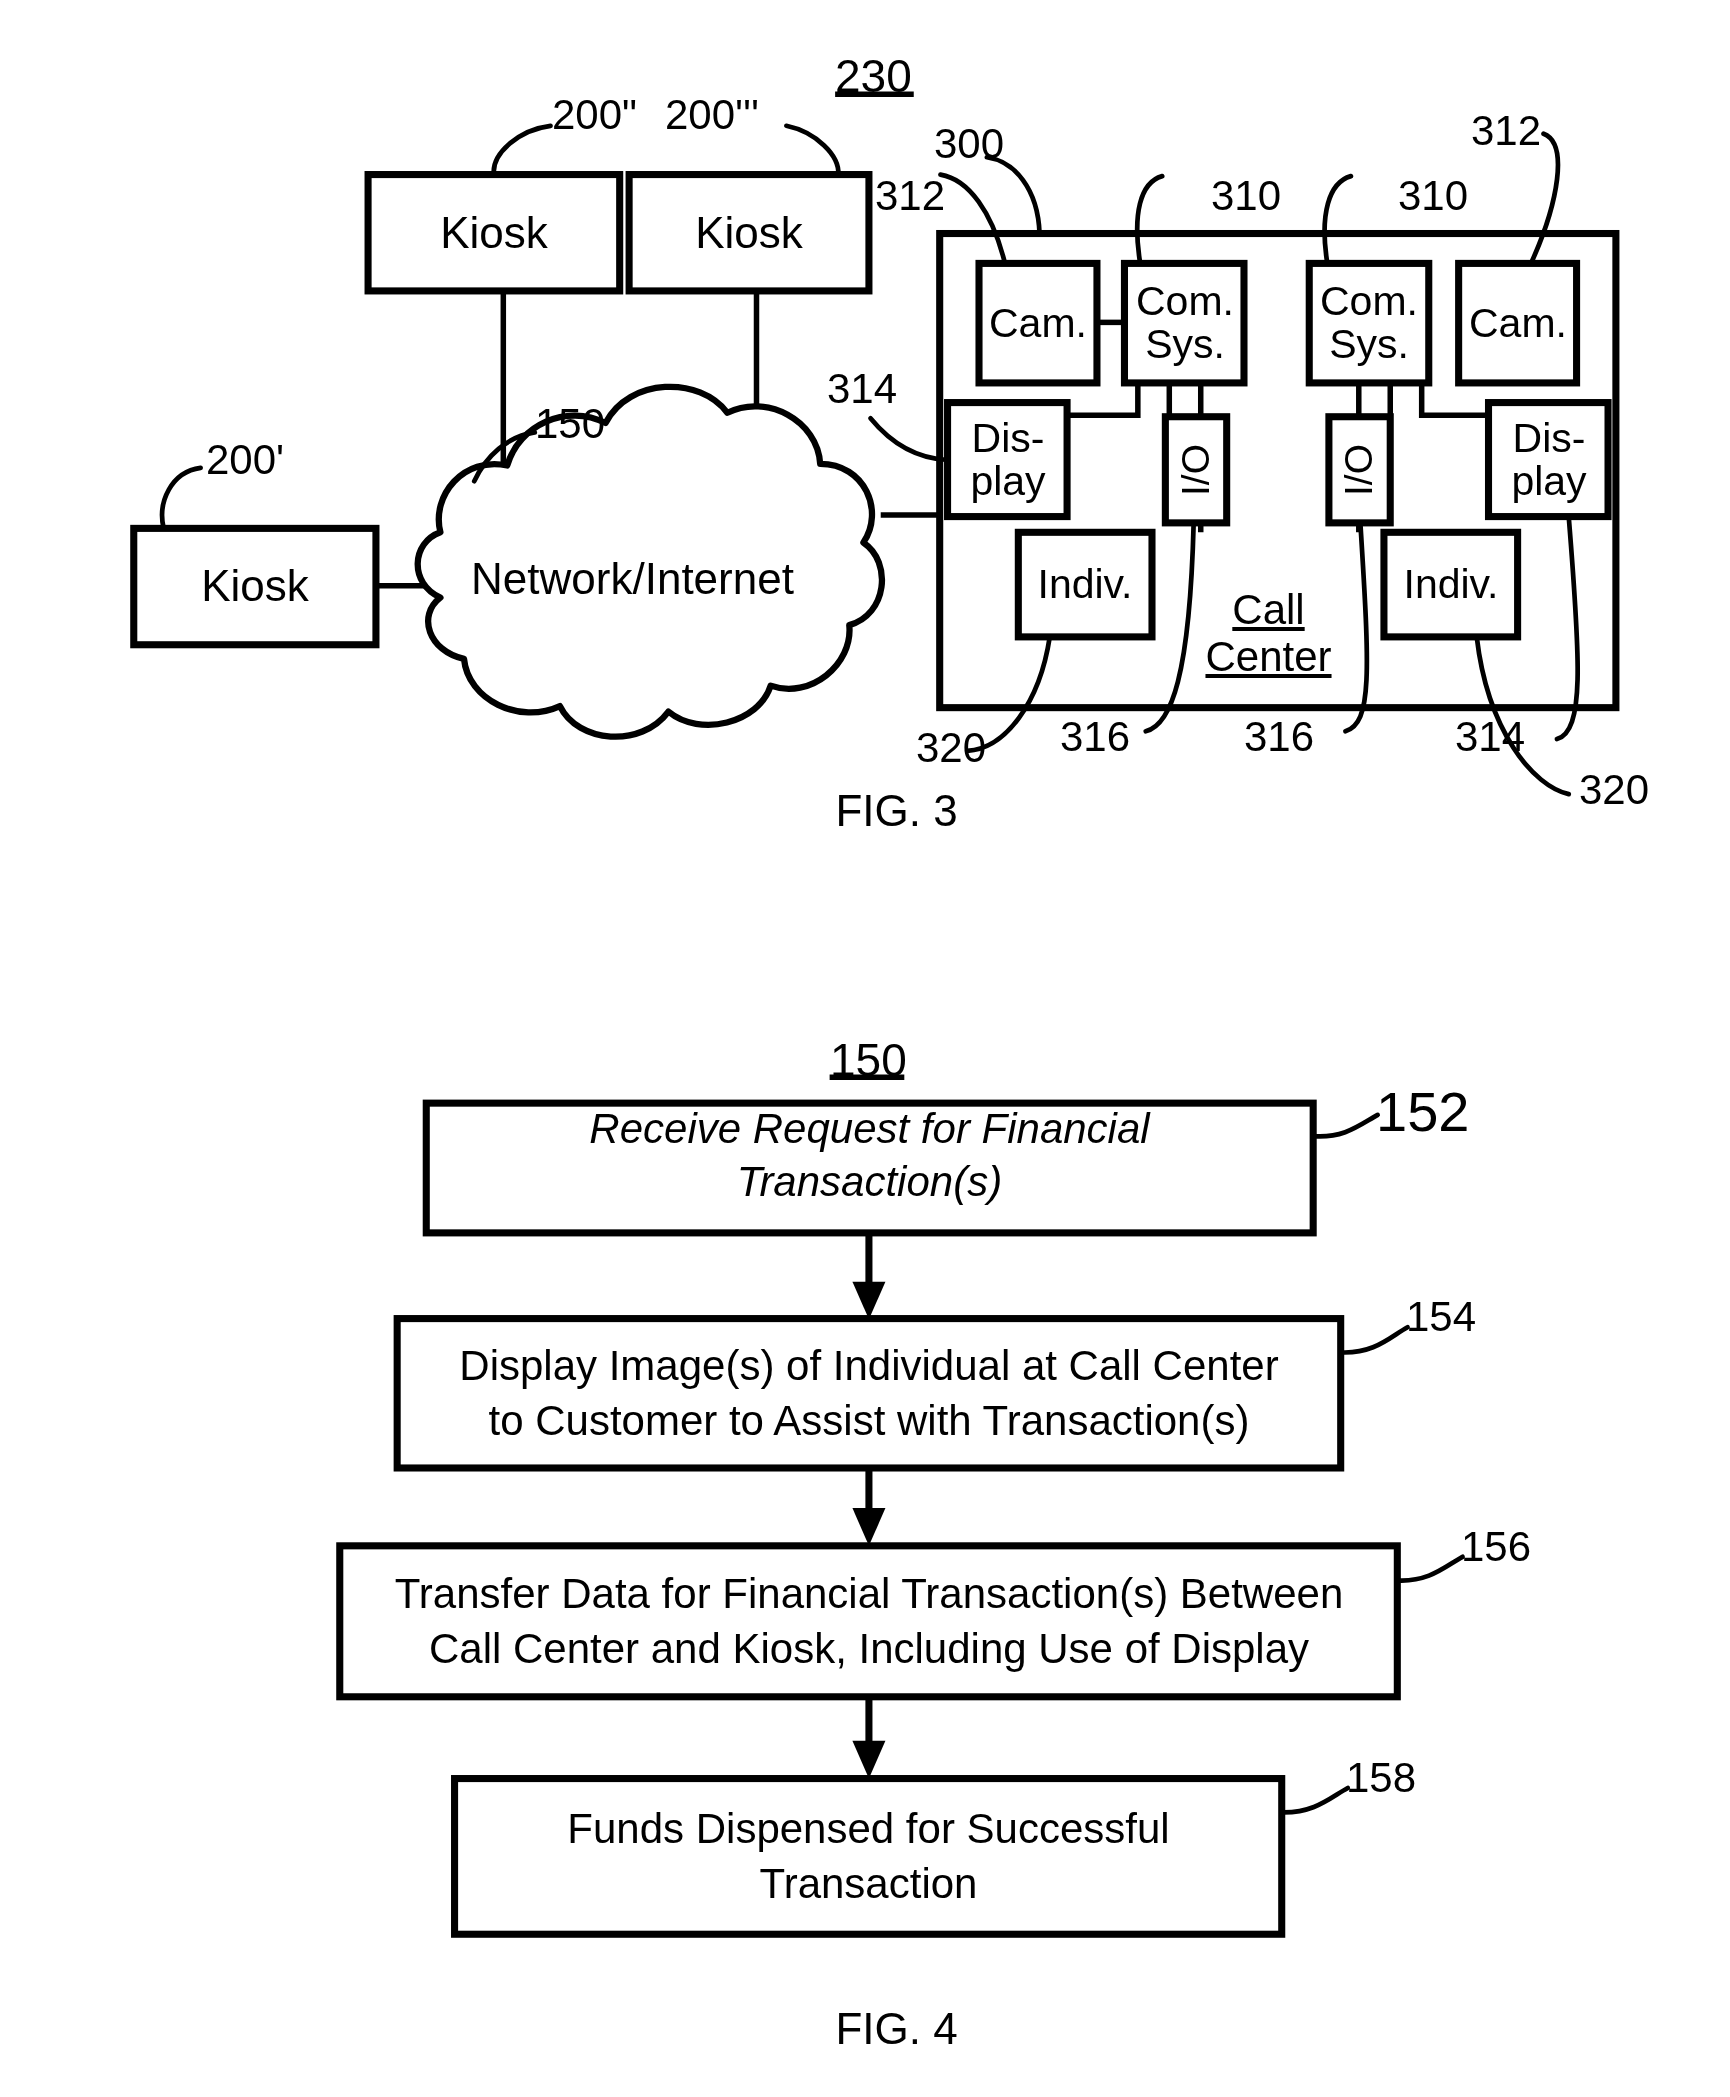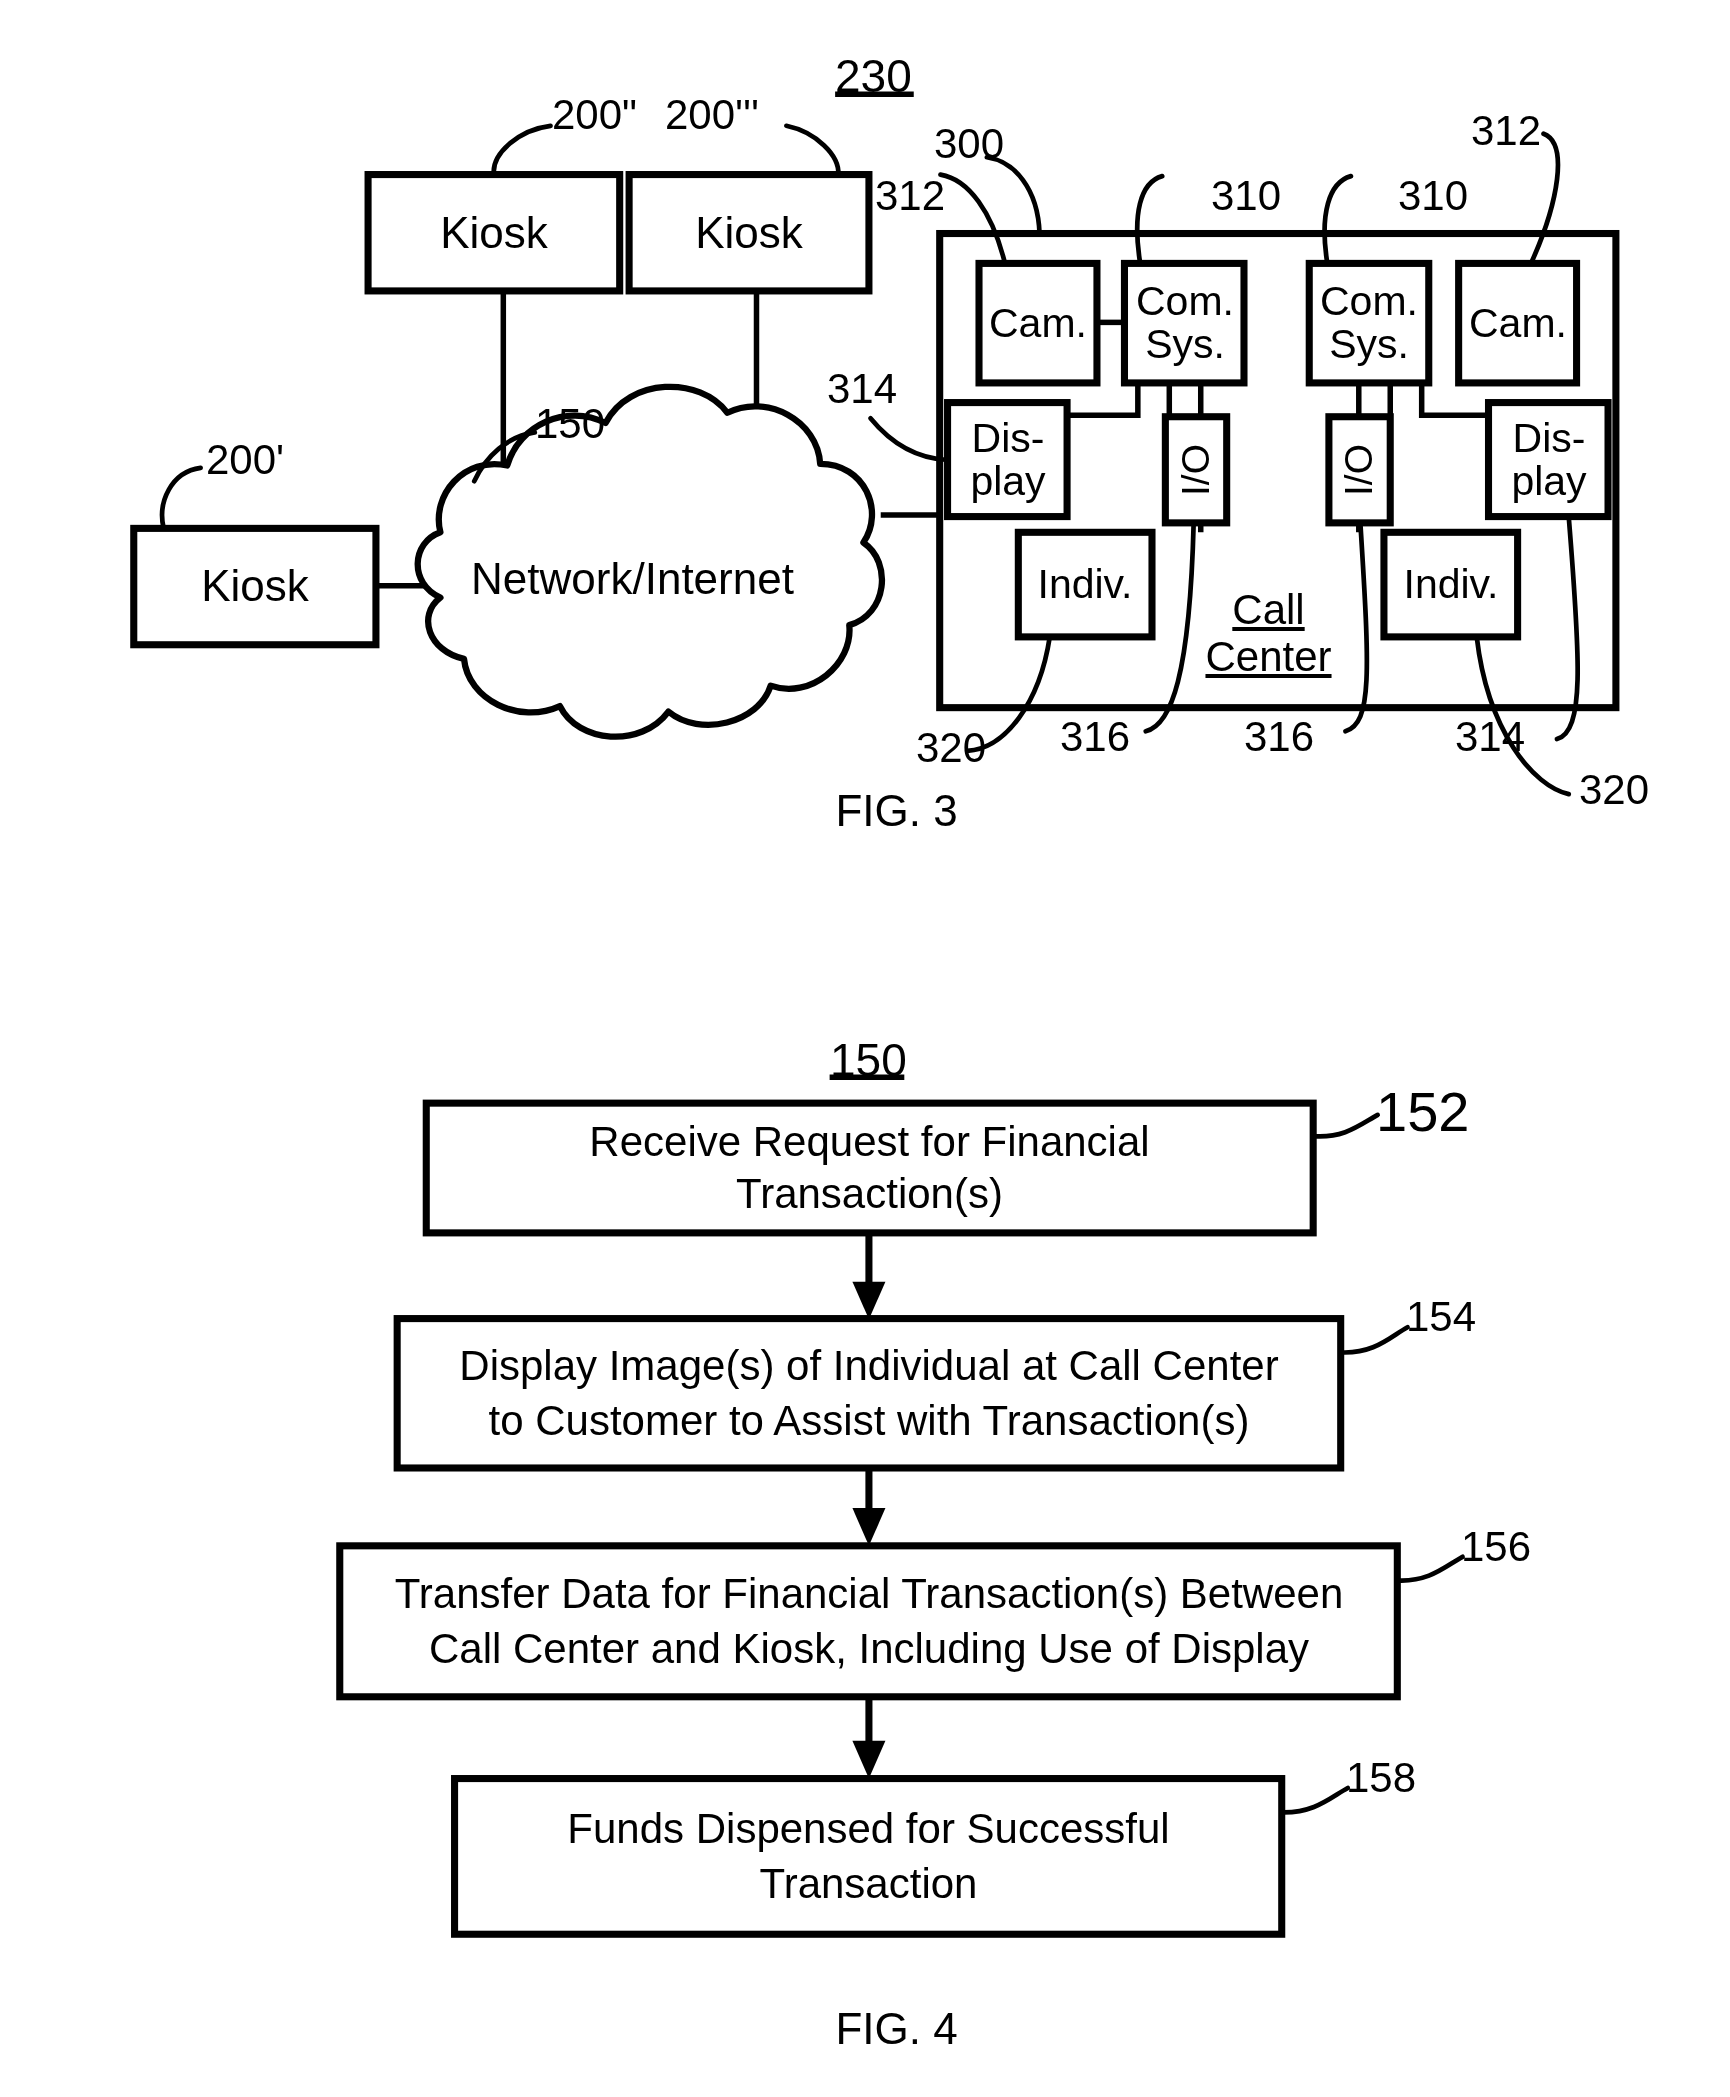--- a/index.html
+++ b/index.html
@@ -219,21 +219,21 @@
 <div style="position:absolute; left:916px; top:727px; font-size:42px; line-height:1;">320</div>
 <div style="position:absolute; left:1060px; top:716px; font-size:42px; line-height:1;">316</div>
 <div style="position:absolute; left:1244px; top:716px; font-size:42px; line-height:1;">316</div>
 <div style="position:absolute; left:1455px; top:716px; font-size:42px; line-height:1;">314</div>
 <div style="position:absolute; left:1579px; top:769px; font-size:42px; line-height:1;">320</div>
 
 <div style="position:absolute; left:802px; top:786px; width:189px; text-align:center; font-size:44px;">FIG. 3</div>
 
 <div style="position:absolute; left:830px; top:1037px; font-size:46px; line-height:1;">150</div>
 
-<div style="position:absolute; left:426px; top:1103px; width:887px; height:130px; display:flex; flex-direction:column; align-items:center; justify-content:center; font-size:42px; line-height:1.25;">
+<div style="position:absolute; left:426px; top:1103px; width:887px; height:130px; display:flex; flex-direction:column; align-items:center; font-size:42px; line-height:1.25;font-style:italic;">
   <span>Receive Request for Financial</span>
   <span>Transaction(s)</span>
 </div>
 <div style="position:absolute; left:1376px; top:1084px; font-size:56px; line-height:1;">152</div>
 
 <div style="position:absolute; left:397px; top:1319px; width:944px; height:149px; display:flex; flex-direction:column; align-items:center; justify-content:center; font-size:42px; line-height:1.3;">
   <span>Display Image(s) of Individual at Call Center</span>
   <span>to Customer to Assist with Transaction(s)</span>
 </div>
 <div style="position:absolute; left:1406px; top:1296px; font-size:42px; line-height:1;">154</div>

